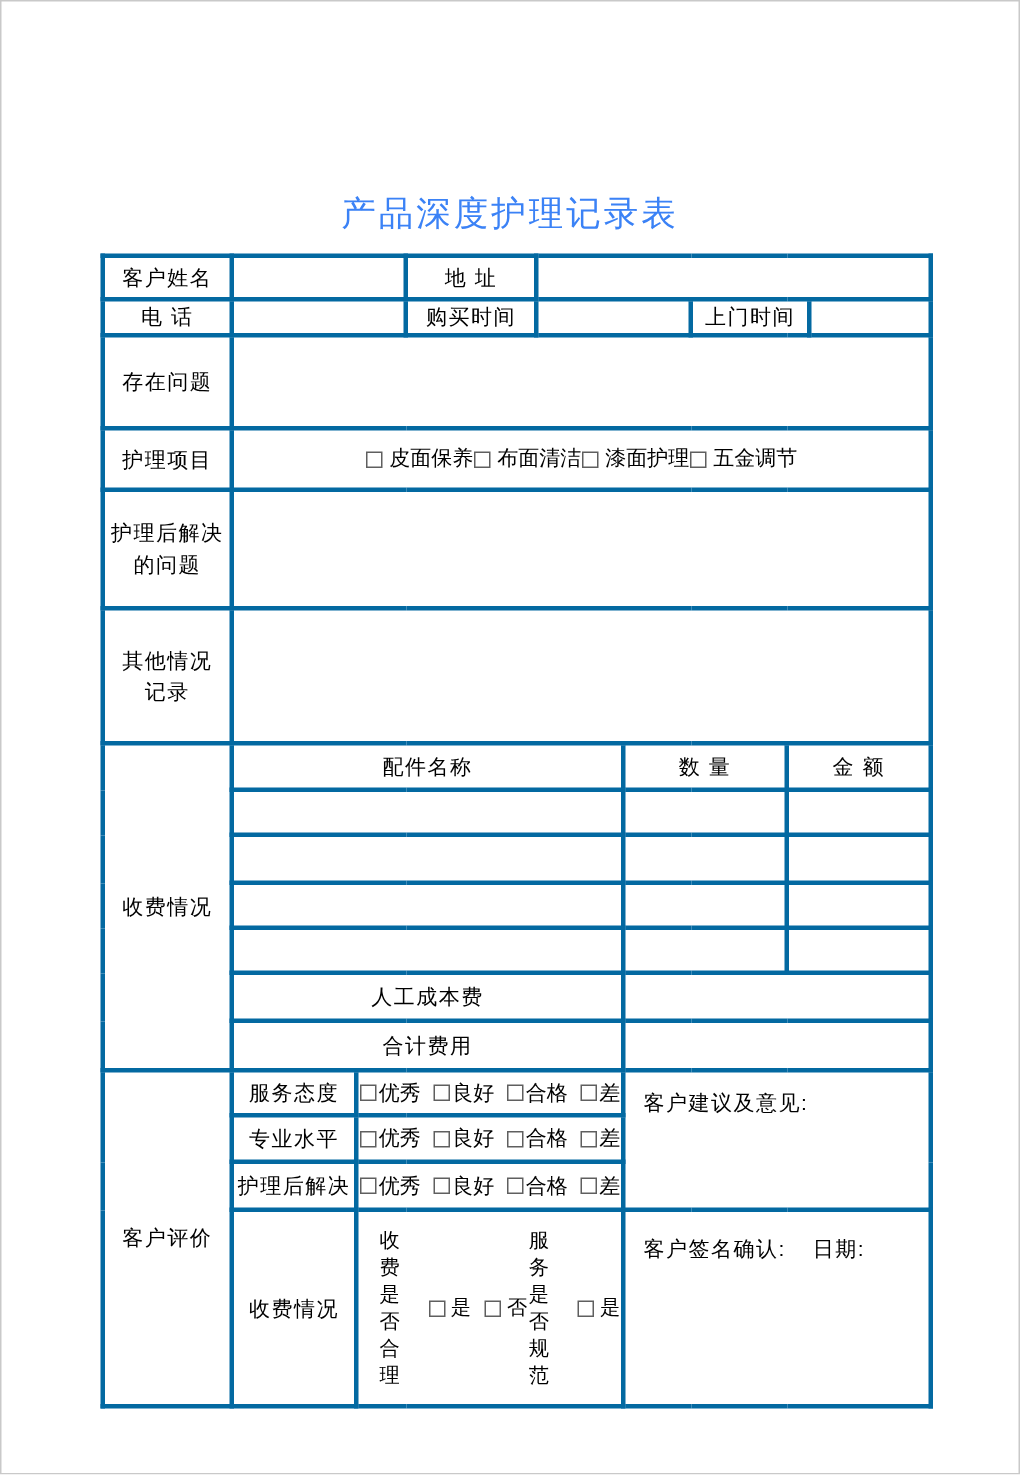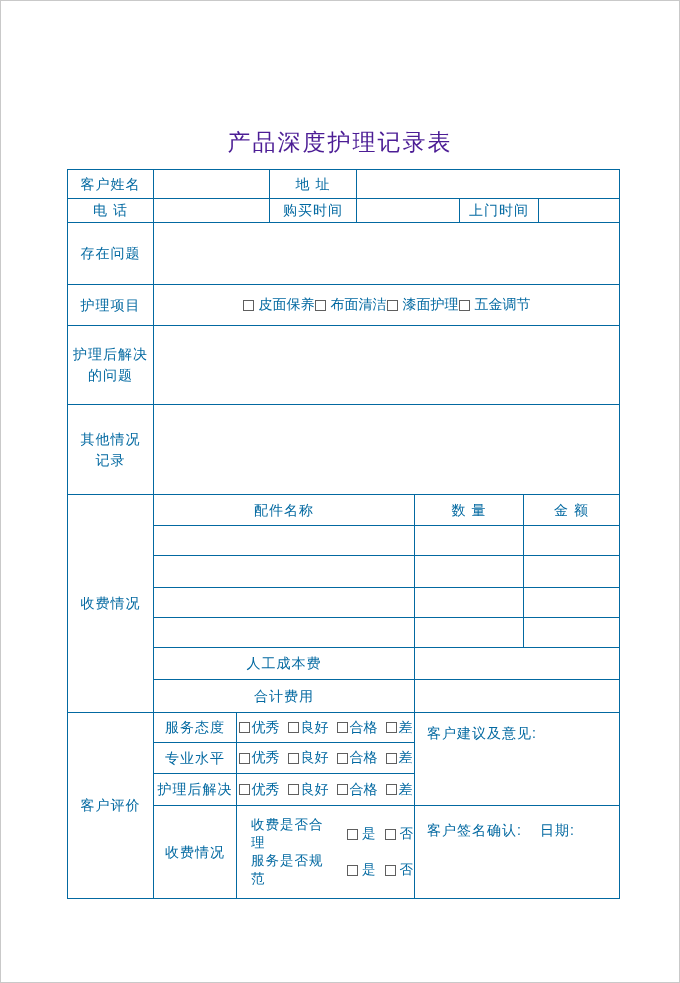--- a/index.html
+++ b/index.html
@@ -15,33 +15,33 @@
     background: #fff;
     border: 1px solid #c9c9c9;
   }
   .title {
     position: absolute;
     top: 126px; left: 0; right: 0;
     text-align: center;
     font-size: 23px;
     font-weight: 500;
     letter-spacing: 2px;
-    color: #4c1d95;
+    color: #3b82f6;
   }
   table.form {
     position: absolute;
     left: 66px; top: 168px;
     width: 552px;
     border-collapse: collapse;
     table-layout: fixed;
   }
   td {
-    border: 1px solid #0369a1;
+    border: 3px solid #0369a1;
     font-size: 14px;
-    color: #0369a1;
+    color: #000000;
     padding: 0;
     overflow: hidden;
   }
   td.lbl {
     text-align: center;
     vertical-align: middle;
     letter-spacing: 1px;
     white-space: pre-line;
     line-height: 1.5;
   }
@@ -66,21 +66,21 @@
     gap: 5px;
     white-space: nowrap;
   }
   .rating-opts { gap: 8px; }
   .rating-opts .opt { gap: 2px; font-size: 14px; }
   .qcell {
     vertical-align: middle;
   }
   .qcol {
     display: flex;
-    flex-direction: column;
+    flex-direction: row;
     justify-content: space-around;
     height: 100%;
     padding: 10px 0 10px 14px;
   }
   .yn-line {
     display: flex;
     align-items: center;
     gap: 18px;
     font-size: 13.5px;
     letter-spacing: 1px;

